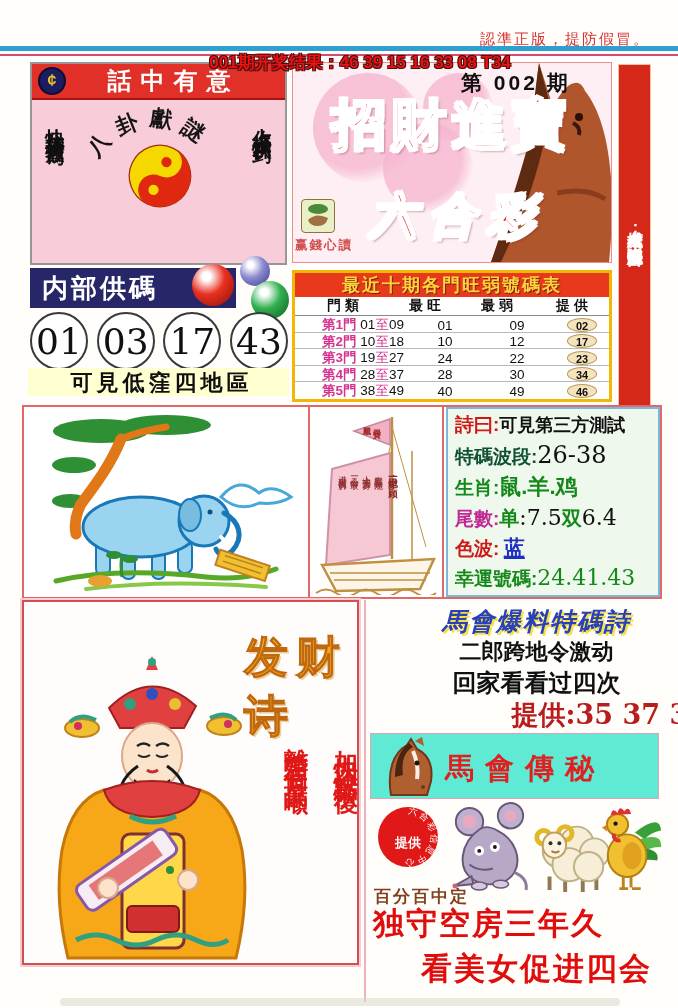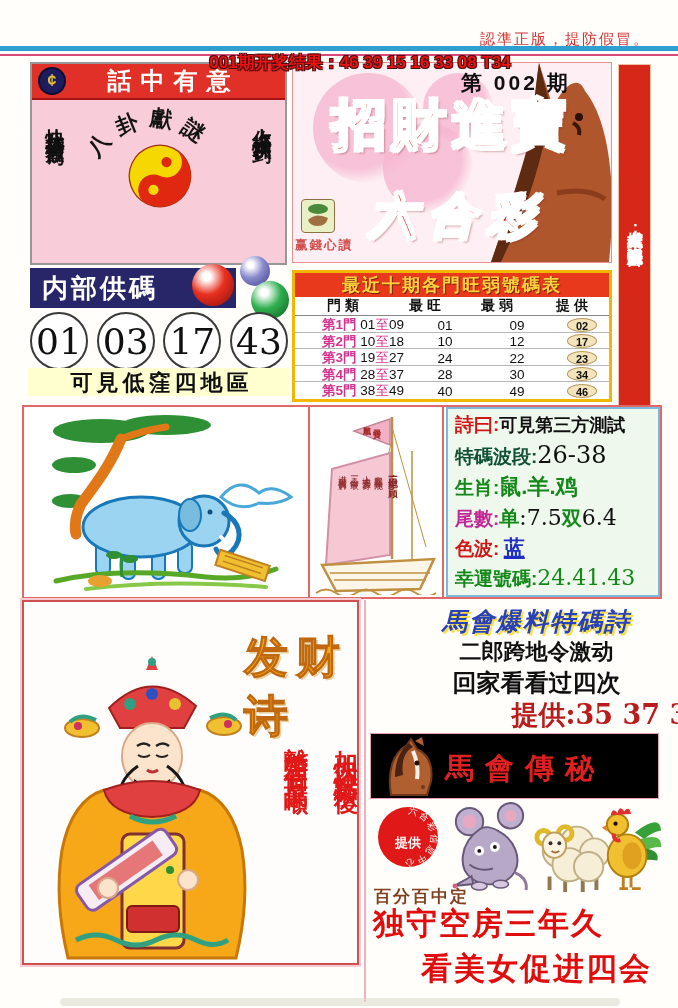--- a/index.html
+++ b/index.html
@@ -76,21 +76,21 @@
   .facai-box { left:22px; top:600px; width:337px; height:365px; background:#fffdfb; border:2px solid #d05050; box-shadow:0 0 0 2px #f6ccd4; }
   .facai-title { position:absolute; left:188px; top:26px; font-size:44px; letter-spacing:8px; color:#f6a818; -webkit-text-stroke:1px #c06810; text-shadow:2px 2px 0 #e8d0a0;margin-left:32px; }
   .facai-col { position:absolute; color:#e01818; font-size:24px; letter-spacing:7px; }
 
   
   .right-col { left:364px; top:600px; width:351px; height:402px; border-left:2px solid #f0b0bc; border-right:8px solid #8b5cf6; }
   .poem-title { position:absolute; top:5px; left:0; width:100%; text-align:center; font-size:25px; font-weight:bold; font-style:italic; color:#2840b8; text-shadow:2px 2px 0 #f8e040; letter-spacing:2px; }
   .poem-l1 { position:absolute; top:37px; left:0; width:100%; text-align:center; font-size:22px; color:#101010; }
   .poem-l2 { position:absolute; top:67px; left:0; width:100%; text-align:center; font-size:24px; color:#101010; }
   .poem-l3 { position:absolute; top:97px; left:0; width:100%; text-align:right; font-size:27px; font-weight:bold; color:#b91c1c; font-family:"DejaVu Serif",serif;padding-left:24px; }
-  .mahui-box { position:absolute; left:4px; top:133px; width:289px; height:66px; background:#000000; border:1px solid #e8a0b0; }
+  .mahui-box { position:absolute; left:4px; top:133px; width:289px; height:66px; background:#5eead4; border:1px solid #e8a0b0; }
   .mahui-title { position:absolute; left:74px; top:15px; font-size:29px; font-weight:bold; color:#e02020; letter-spacing:11px; }
   .percent-note { position:absolute; left:8px; top:285px; font-size:17px; font-weight:bold; color:#804020; letter-spacing:2px; }
   .red-l1 { position:absolute; top:303px; left:0; width:100%; text-align:left; font-size:31px; color:#e00d0d; letter-spacing:2px;padding-left:7px; }
   .red-l2 { position:absolute; top:348px; left:0; width:100%; text-align:center; font-size:31px; color:#e00d0d; letter-spacing:2px; }
   .bottom-smudge { left:60px; top:998px; width:560px; height:8px; background:#d8d8cc; opacity:.55; border-radius:4px; }
 </style>
 </head>
 <body>
 
 <div id="page">

